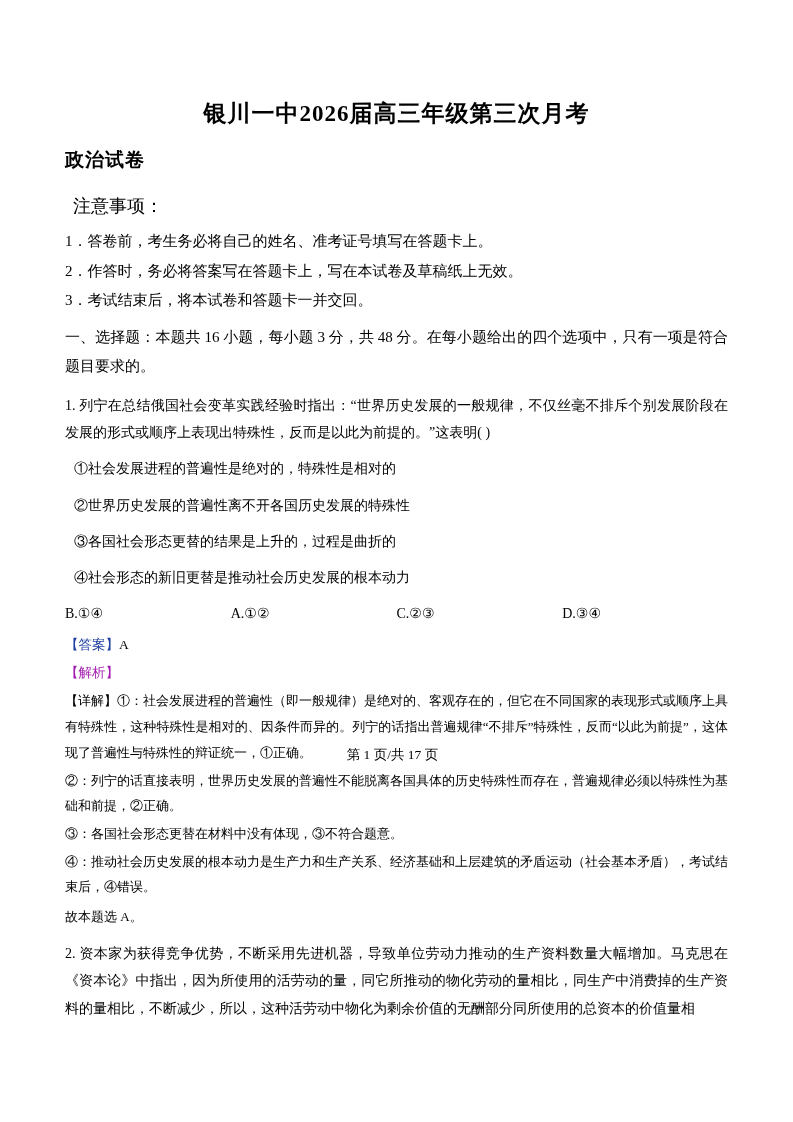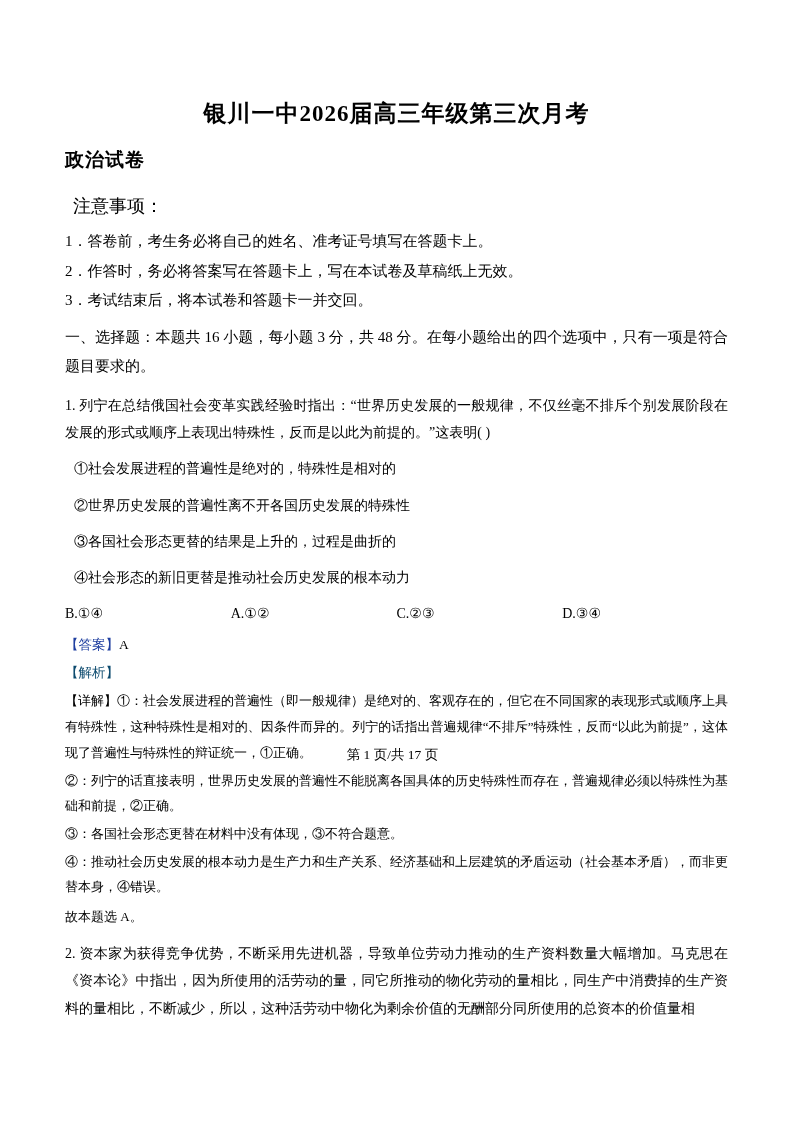--- a/index.html
+++ b/index.html
@@ -80,21 +80,21 @@
     font-size: 13.5px;
     color: #1f3fa0;
     line-height: 1.95;
     margin: 4px 0 0 0;
   }
   .ans-label .ansval {
     color: #000000;
   }
   .exp-label {
     font-size: 13.5px;
-    color: #0c4a6e;
+    color: #a21caf;
     line-height: 1.95;
     margin: 2px 0 0 0;
   }
   .exp-para {
     font-size: 13px;
     line-height: 1.98;
     margin: 2px 0 0 0;
     text-align: justify;
   }
   .conclusion {
@@ -141,21 +141,21 @@
     <div>C.②③</div>
     <div>D.③④</div>
   </div>
 
   <p class="ans-label"><span>【答案】</span><span class="ansval">A</span></p>
   <p class="exp-label">【解析】</p>
 
   <p class="exp-para">【详解】①：社会发展进程的普遍性（即一般规律）是绝对的、客观存在的，但它在不同国家的表现形式或顺序上具有特殊性，这种特殊性是相对的、因条件而异的。列宁的话指出普遍规律“不排斥”特殊性，反而“以此为前提”，这体现了普遍性与特殊性的辩证统一，①正确。</p>
   <p class="exp-para">②：列宁的话直接表明，世界历史发展的普遍性不能脱离各国具体的历史特殊性而存在，普遍规律必须以特殊性为基础和前提，②正确。</p>
   <p class="exp-para">③：各国社会形态更替在材料中没有体现，③不符合题意。</p>
-  <p class="exp-para">④：推动社会历史发展的根本动力是生产力和生产关系、经济基础和上层建筑的矛盾运动（社会基本矛盾），而非更替本身，④错误。</p>
+  <p class="exp-para">④：推动社会历史发展的根本动力是生产力和生产关系、经济基础和上层建筑的矛盾运动（社会基本矛盾），考试结束后，④错误。</p>
 
   <p class="conclusion">故本题选 A。</p>
 
   <p class="q-stem">2. 资本家为获得竞争优势，不断采用先进机器，导致单位劳动力推动的生产资料数量大幅增加。马克思在《资本论》中指出，因为所使用的活劳动的量，同它所推动的物化劳动的量相比，同生产中消费掉的生产资料的量相比，不断减少，所以，这种活劳动中物化为剩余价值的无酬部分同所使用的总资本的价值量相</p>
 
   <div class="footer">
     <span class="footer-inner">第 1 页/共 17 页</span>
   </div>
 
 </div>

